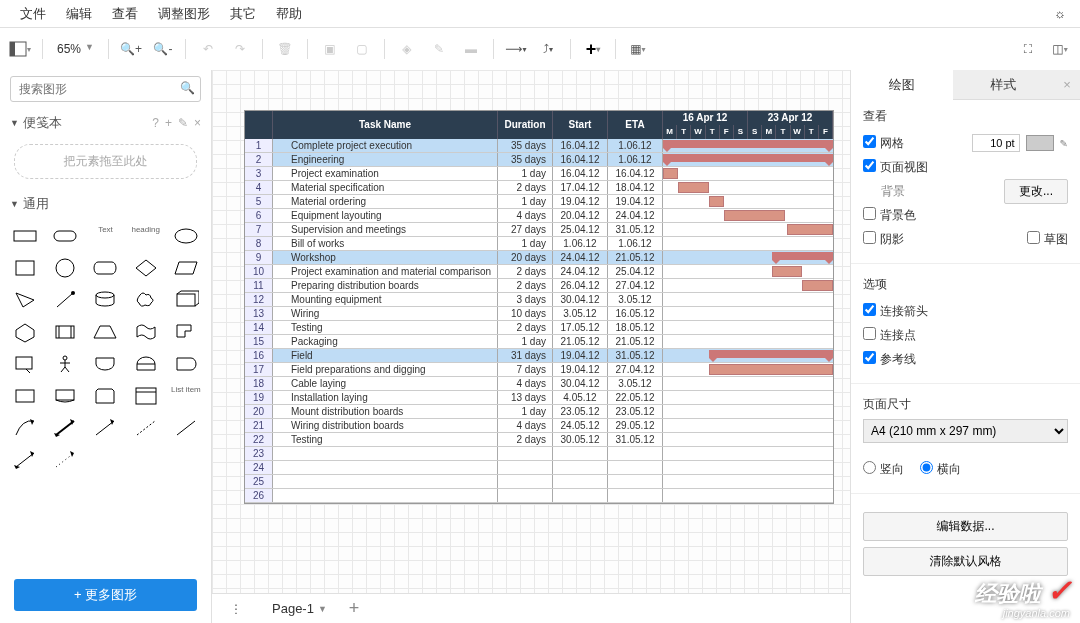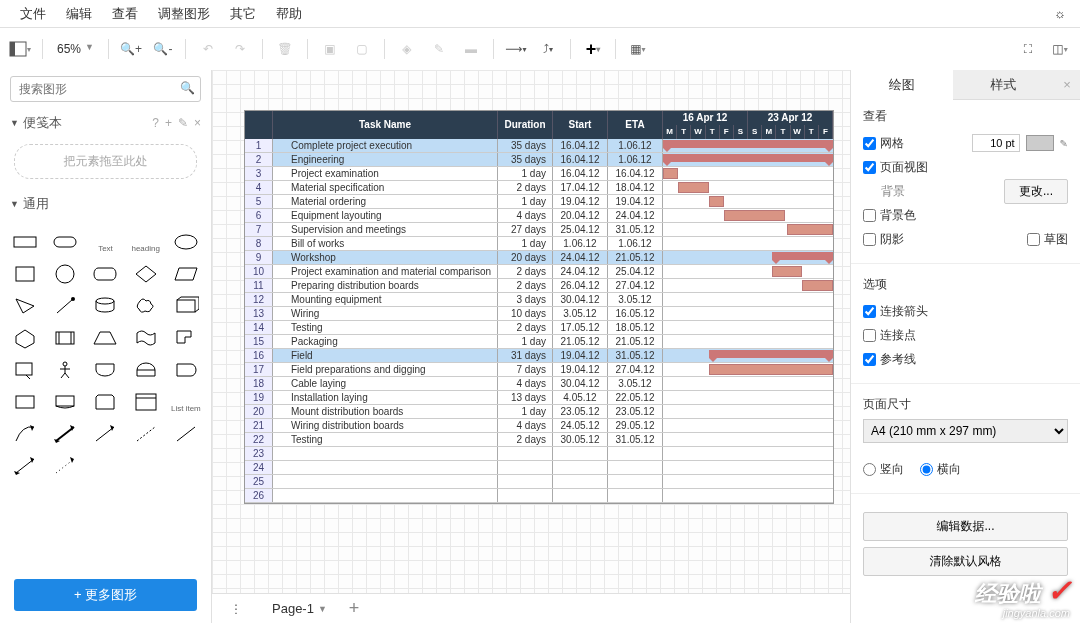--- a/index.html
+++ b/index.html
@@ -31,21 +31,21 @@
 .search-box .icon { position: absolute; right: 6px; top: 5px; color: #999; }
 
 .section-header { display: flex; align-items: center; padding: 6px 10px; font-size: 13px; color: #555; }
 .section-header .caret { margin-right: 4px; font-size: 9px; }
 .section-header .title { flex: 1; }
 .section-header .icons { display: flex; gap: 6px; color: #aaa; font-size: 12px; }
 
 .drop-zone { margin: 6px 14px 10px; border: 1px dashed #ccc; border-radius: 16px; text-align: center; padding: 8px; color: #aaa; font-size: 12px; }
 
 .shapes-grid { padding: 6px 8px; display: grid; grid-template-columns: repeat(5, 1fr); gap: 4px 6px; }
-.shape-cell { height: 28px; display: flex; align-items: flex-end; justify-content: center; cursor: pointer; }
+.shape-cell { height: 28px; display: flex; align-items: flex-start; justify-content: center; cursor: pointer; }
 .shape-cell svg { width: 26px; height: 22px; }
 .shape-cell span.txt { font-size: 8px; color: #666; }
 
 .more-shapes { margin: 8px 14px 12px; background: #1e88e5; color: #fff; text-align: center; padding: 7px; border-radius: 3px; font-size: 13px; cursor: pointer; }
 
 
 .canvas-inner { position: absolute; top: 0; left: 0; right: 0; bottom: 0; background-image: linear-gradient(#e8e8e8 1px, transparent 1px), linear-gradient(90deg, #e8e8e8 1px, transparent 1px); background-size: 14px 14px; background-color: #fdfdfd; }
 
 .gantt { position: absolute; top: 40px; left: 32px; right: 16px; background: #fff; border: 1px solid #999; font-size: 10px; }
 .gantt-header-row { display: flex; background: #2c3e50; color: #fff; font-weight: bold; font-size: 10px; text-align: center; }
@@ -84,21 +84,21 @@
 
 .rp-tabs { display: flex; height: 30px; font-size: 13px; }
 .rp-tab { flex: 1; display: flex; align-items: center; justify-content: center; border-bottom: 1px solid #ddd; cursor: pointer; }
 .rp-tab.active { border-bottom: none; }
 .rp-tab.inactive { background: #eee; }
 .rp-close { width: 26px; display: flex; align-items: center; justify-content: center; background: #eee; color: #aaa; cursor: pointer; border-bottom: 1px solid #ddd;}
 
 .rp-section { padding: 8px 12px; }
 .rp-title { font-size: 12px; color: #333; margin-bottom: 6px; }
 .rp-row { display: flex; align-items: center; height: 24px; gap: 6px; font-size: 12px; }
-.rp-row label { display: flex; align-items: center; gap: 4px; }
+.rp-row label { display: flex; align-items: flex-start; gap: 4px; }
 .rp-row .spacer { flex: 1; }
 .rp-input { width: 48px; text-align: right; padding: 2px 4px; border: 1px solid #ccc; font-size: 11px; }
 .rp-color { width: 28px; height: 16px; border: 1px solid #999; background: #ccc; display: inline-block; }
 .rp-btn { border: 1px solid #ccc; background: #f5f5f5; padding: 3px 14px; font-size: 12px; cursor: pointer; border-radius: 2px;}
 .rp-select { width: 100%; padding: 3px; border: 1px solid #ccc; font-size: 12px; }
 .rp-wide-btn { width: 100%; border: 1px solid #ccc; background: #f5f5f5; padding: 5px; font-size: 12px; margin-top: 6px; cursor: pointer; border-radius: 2px;}
 hr.rp-div { border: none; border-top: 1px solid #eee; margin: 4px 0; }
 
 
 .watermark { position: absolute; bottom: 14px; right: 8px; font-size: 22px; font-weight: bold; font-style: italic; color: #fff; text-shadow: 0 0 4px rgba(0,0,0,0.6); }

